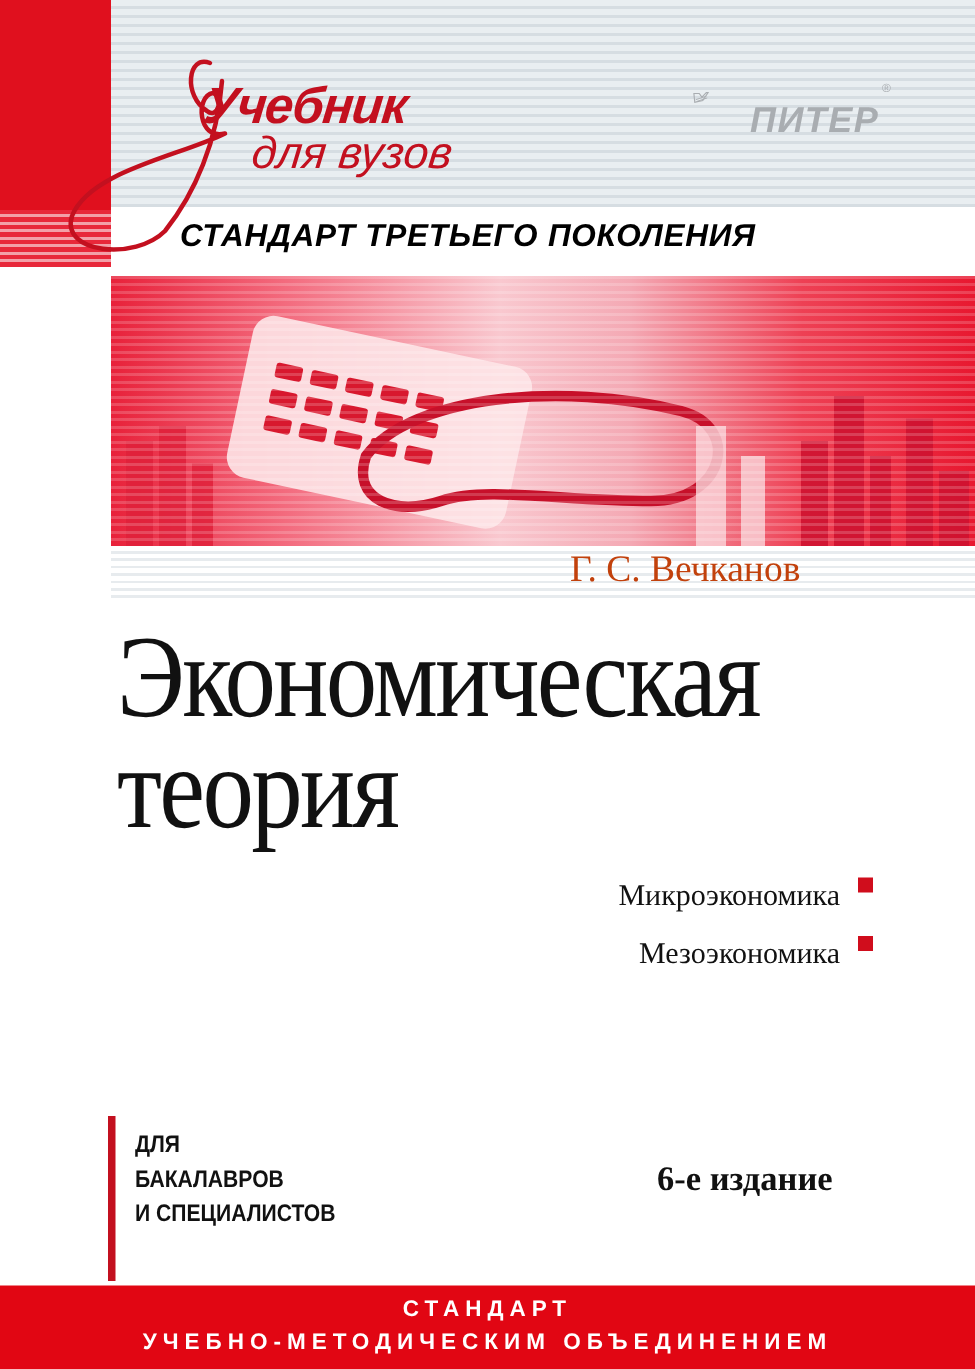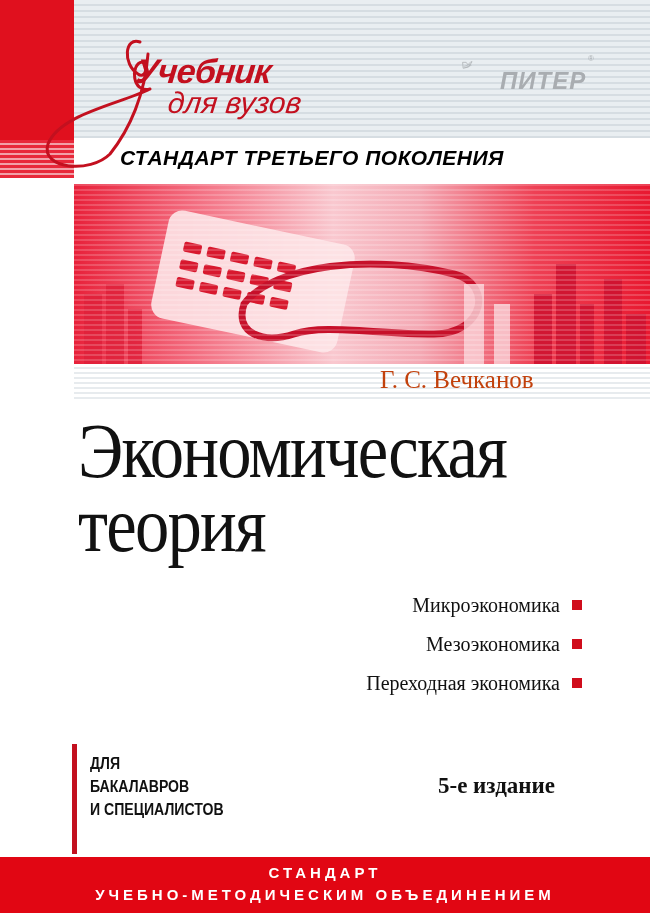--- a/index.html
+++ b/index.html
@@ -29,21 +29,21 @@
   .hero-stripes { left:0; top:0; width:576px; height:180px;
     background: repeating-linear-gradient(180deg, rgba(255,255,255,0.18) 0px, rgba(255,255,255,0.18) 2px, rgba(255,255,255,0) 2px, rgba(255,255,255,0) 5px); }
 
   .author-stripes { left:74px; top:364px; width:576px; height:36px;
     background: repeating-linear-gradient(180deg, #ffffff 0px, #ffffff 3px, #e7ebee 3px, #e7ebee 5px); }
   .author { left:380px; top:366px; font-family:"Liberation Serif", serif; font-size:25px; color:#c2410c; }
 
   .title { left:78px; top:414px; font-family:"Liberation Serif", serif; font-size:78px; line-height:74px; color:#111; letter-spacing:-2px; transform:scaleX(0.88); transform-origin:left top; }
 
   .topics { right:68px; top:585px; text-align:right; }
-  .topic { font-family:"Liberation Serif", serif; font-size:20px; color:#111; height:39px; line-height:24px; display:flex; justify-content:flex-end; align-items:center; }
+  .topic { font-family:"Liberation Serif", serif; font-size:20px; color:#111; height:39px; line-height:24px; display:flex; justify-content:flex-end; align-items:flex-start; }
   .bullet { display:inline-block; width:10px; height:10px; background:#d00d1c; margin-left:12px; }
 
   .vline { left:72px; top:744px; width:5px; height:110px; background:#c3101f; }
   .audience { left:90px; top:752px; font-size:16px; font-weight:bold; color:#111; line-height:23px; transform:scaleX(0.88); transform-origin:left top; }
   .edition { left:438px; top:773px; font-family:"Liberation Serif", serif; font-weight:bold; font-size:23px; color:#111; }
 
   .footer { left:0; top:857px; width:650px; height:56px; background:#e10613; }
   .approval { left:0; top:862px; width:650px; text-align:center; color:#fff; font-weight:bold; font-size:15px; letter-spacing:4px; line-height:22px; }
 </style>
 </head>
@@ -125,31 +125,27 @@
 
 <div class="abs topics">
   <div class="topic">
       <span>Микроэкономика</span>
       <span class="bullet"></span>
     </div>
   <div class="topic">
       <span>Мезоэкономика</span>
       <span class="bullet"></span>
     </div>
-  <div class="topic">
-      <span>Переходная экономика</span>
-      <span class="bullet"></span>
-    </div>
 </div>
 
 <div class="abs vline"></div>
 <div class="abs audience">
   <div>ДЛЯ</div>
   <div>БАКАЛАВРОВ</div>
   <div>И СПЕЦИАЛИСТОВ</div>
 </div>
-<div class="abs edition">5-е издание</div>
+<div class="abs edition">6-е издание</div>
 
 <div class="abs footer"></div>
 <div class="abs approval">
   <div>СТАНДАРТ</div>
   <div>УЧЕБНО-МЕТОДИЧЕСКИМ ОБЪЕДИНЕНИЕМ</div>
 </div>
 
 </body></html>

